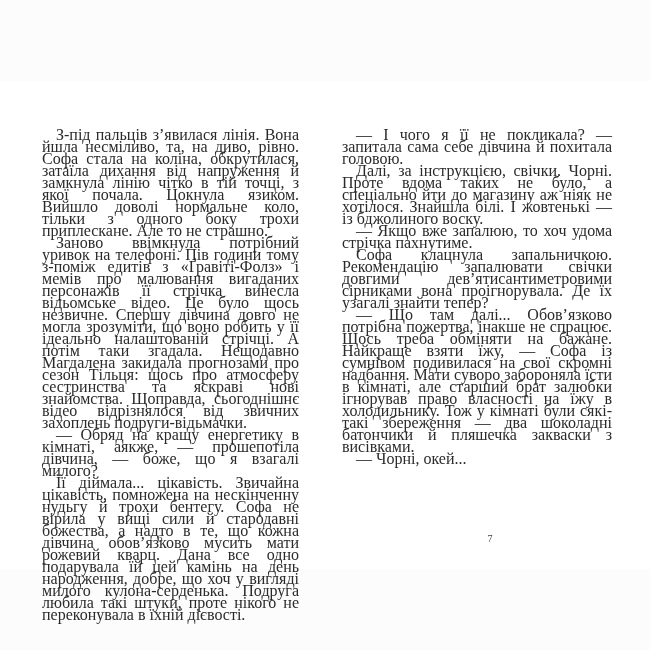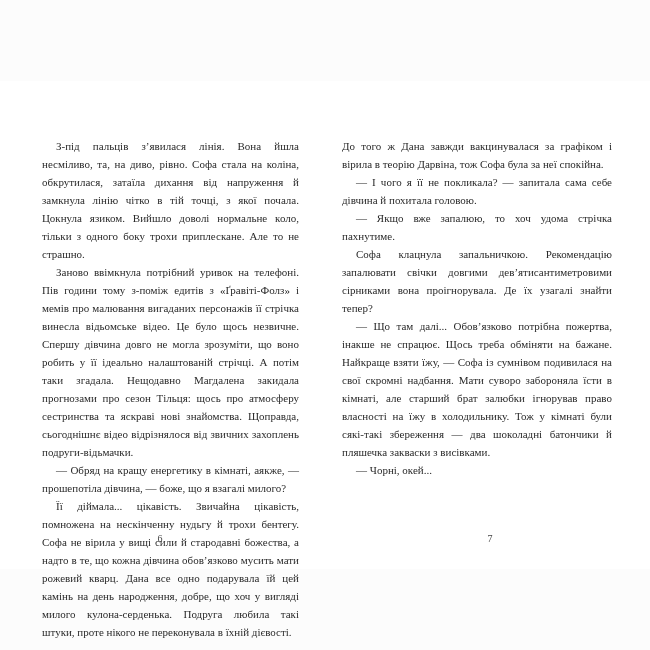--- a/index.html
+++ b/index.html
@@ -8,22 +8,22 @@
     background: #fcfcfc;
     font-family: "Liberation Serif", "DejaVu Serif", serif;
     color: #2a2a2a;
     position: relative;
   }
   .spread {
     position: absolute; left: 0; top: 81px; width: 650px; height: 488px;
     background: #ffffff;
   }
   .page {
-    position: absolute; top: 56px;
-    font-size: 11px; line-height: 18px;
+    position: absolute; top: 48px;
+    font-size: 16px; line-height: 12px;
     text-align: justify;
     hyphens: manual;
   }
   .page.left { left: 42px; width: 257px; }
   .page.right { left: 342px; width: 270px; }
   .page p { margin: 0; text-indent: 14px; text-align-last: left; }
   .page p.noindent { text-indent: 0; }
   .pagenum {
     position: absolute; top: 452px; font-size: 10px; color: #444;
     width: 20px; text-align: center;
@@ -37,21 +37,21 @@
 <div class="spread">
   <div class="page left">
     <p>З-під пальців з’явилася лінія. Вона йшла несміливо, та, на диво, рівно. Софа стала на коліна, обкрутилася, затаїла дихання від напруження й замкнула лінію чітко в тій точці, з якої почала. Цокнула язиком. Вийшло доволі нормальне коло, тільки з одного боку трохи приплескане. Але то не страшно.</p>
     <p>Заново ввімкнула потрібний уривок на телефоні. Пів години тому з-поміж едитів з «Ґравіті-Фолз» і мемів про малювання вигаданих персонажів її стрічка винесла відьомське відео. Це було щось незвичне. Спершу дівчина довго не могла зрозуміти, що воно робить у її ідеально налаштованій стрічці. А потім таки згадала. Нещодавно Магдалена закидала прогнозами про сезон Тільця: щось про атмосферу сестринства та яскраві нові знайомства. Щоправда, сьогоднішнє відео відрізнялося від звичних захоплень подруги-відьмачки.</p>
     <p>— Обряд на кращу енергетику в кімнаті, аякже, — прошепотіла дівчина, — боже, що я взагалі милого?</p>
     <p>Її діймала... цікавість. Звичайна цікавість, помножена на нескінченну нудьгу й трохи бентегу. Софа не вірила у вищі сили й стародавні божества, а надто в те, що кожна дівчина обов’язково мусить мати рожевий кварц. Дана все одно подарувала їй цей камінь на день народження, добре, що хоч у вигляді милого кулона-серденька. Подруга любила такі штуки, проте нікого не переконувала в їхній дієвості.</p>
   </div>
   <div class="pagenum left">6</div>
 
   <div class="page right">
-    <p class="noindent">До того ж Дана завжди вакцинувалася за графіком і вірила в теорію Дарвіна, тож Софа була за неї спокійна.</p>
     <p>— І чого я її не покликала? — запитала сама себе дівчина й похитала головою.</p>
+    <p>Далі, за інструкцією, свічки. Чорні. Проте вдома таких не було, а спеціально йти до магазину аж ніяк не хотілося. Знайшла білі. І жовтенькі — із бджолиного воску.</p>
     <p>— Якщо вже запалюю, то хоч удома стрічка пахнутиме.</p>
     <p>Софа клацнула запальничкою. Рекомендацію запалювати свічки довгими дев’ятисантиметровими сірниками вона проігнорувала. Де їх узагалі знайти тепер?</p>
     <p>— Що там далі... Обов’язково потрібна пожертва, інакше не спрацює. Щось треба обміняти на бажане. Найкраще взяти їжу, — Софа із сумнівом подивилася на свої скромні надбання. Мати суворо забороняла їсти в кімнаті, але старший брат залюбки ігнорував право власності на їжу в холодильнику. Тож у кімнаті були сякі-такі збереження — два шоколадні батончики й пляшечка закваски з висівками.</p>
     <p>— Чорні, окей...</p>
   </div>
   <div class="pagenum right">7</div>
 </div>
 
 </body></html>

